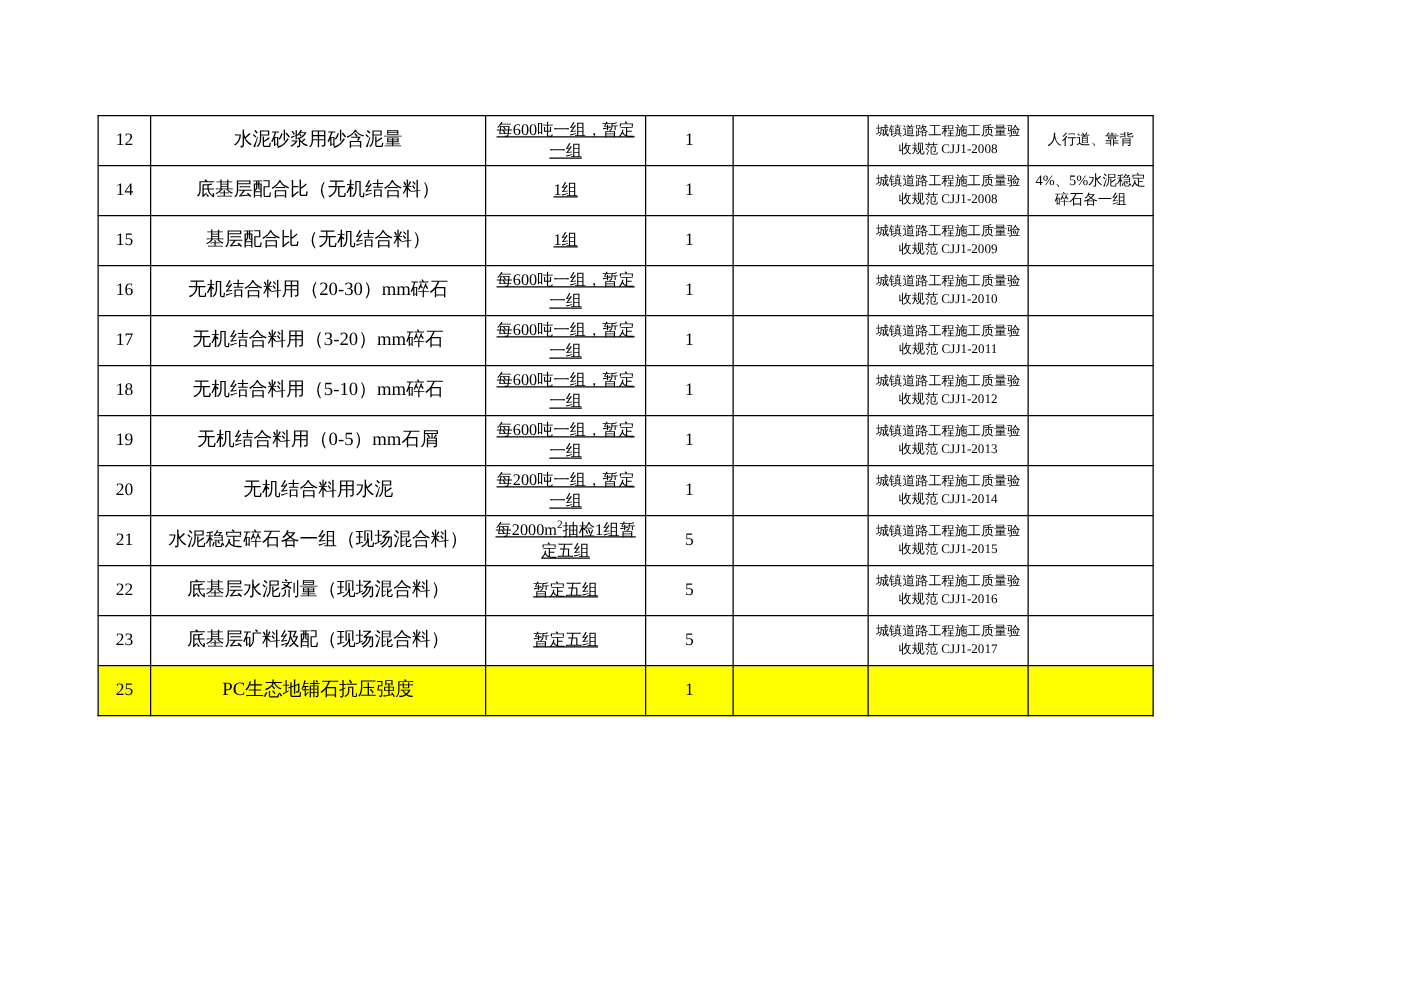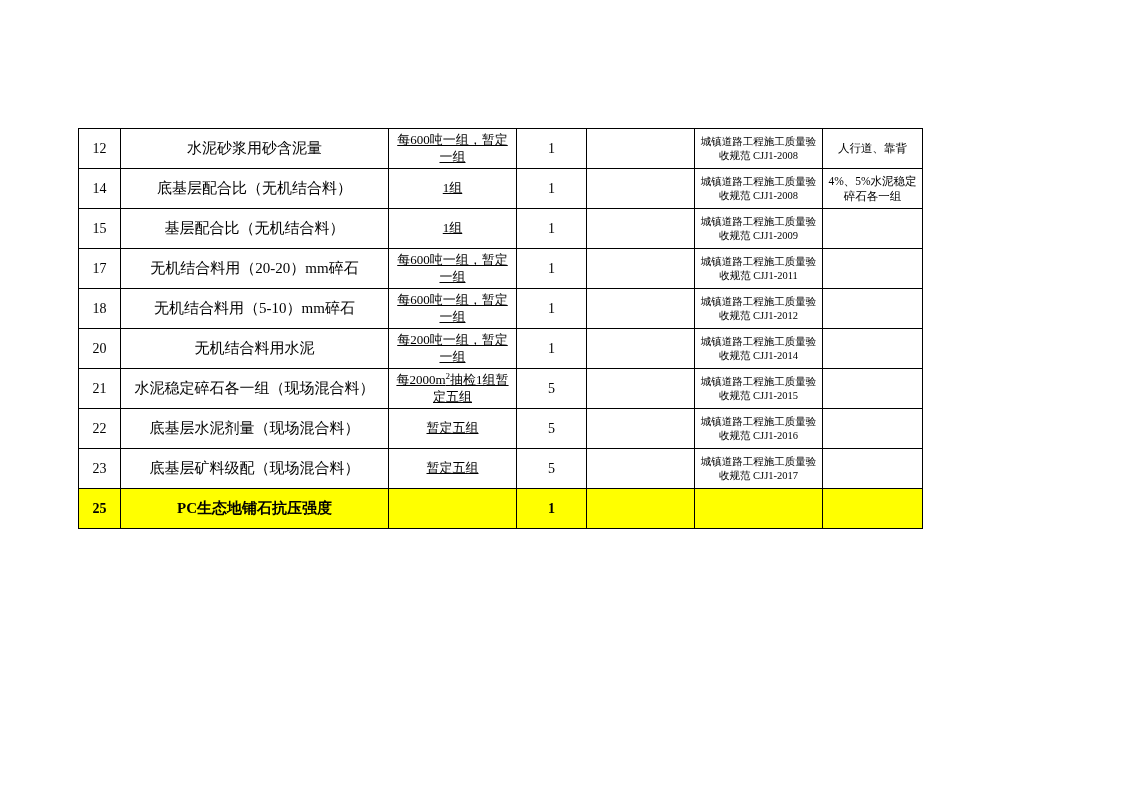--- a/index.html
+++ b/index.html
@@ -17,21 +17,20 @@
   .sheet {
     position: absolute;
     left: 78px;
     top: 92px;
     width: 884px;
   }
   table.insp {
     border-collapse: collapse;
     table-layout: fixed;
     width: 728px;
-    margin-top: 36px;
   }
   table.insp td {
     border: 1px solid #000000;
     padding: 2px 3px;
     vertical-align: middle;
     text-align: center;
     line-height: 1.25;
     color: #000000;
   }
   
@@ -50,21 +49,21 @@
   td.blank   { font-size: 12px; }
   td.std     { font-size: 10.5px; line-height: 1.35; }
   td.remark  { font-size: 11.5px; line-height: 1.35; }
 
   tr.row { height: 40px; }
 
   
   tr.hl td { background: #ffff00; }
   tr.hl td.no,
   tr.hl td.item,
-  tr.hl td.qty { font-weight: bold; text-align: center; }
+  tr.hl td.qty { font-weight: normal; text-align: center; }
 
   sup.sup {
     font-size: 0.7em;
     vertical-align: super;
     line-height: 0;
   }
 </style>
 </head>
 <body>
 
@@ -101,35 +100,53 @@
         <tr class="row">
           <td class="no">15</td>
           <td class="item">基层配合比（无机结合料）</td>
           <td class="freq">1组</td>
           <td class="qty">1</td>
           <td class="blank"></td>
           <td class="std">城镇道路工程施工质量验收规范 CJJ1-2009</td>
           <td class="remark"></td>
         </tr>
         <tr class="row">
+          <td class="no">16</td>
+          <td class="item">无机结合料用（20-30）mm碎石</td>
+          <td class="freq">每600吨一组，暂定一组</td>
+          <td class="qty">1</td>
+          <td class="blank"></td>
+          <td class="std">城镇道路工程施工质量验收规范 CJJ1-2010</td>
+          <td class="remark"></td>
+        </tr>
+        <tr class="row">
           <td class="no">17</td>
-          <td class="item">无机结合料用（20-20）mm碎石</td>
+          <td class="item">无机结合料用（3-20）mm碎石</td>
           <td class="freq">每600吨一组，暂定一组</td>
           <td class="qty">1</td>
           <td class="blank"></td>
           <td class="std">城镇道路工程施工质量验收规范 CJJ1-2011</td>
           <td class="remark"></td>
         </tr>
         <tr class="row">
           <td class="no">18</td>
           <td class="item">无机结合料用（5-10）mm碎石</td>
           <td class="freq">每600吨一组，暂定一组</td>
           <td class="qty">1</td>
           <td class="blank"></td>
           <td class="std">城镇道路工程施工质量验收规范 CJJ1-2012</td>
+          <td class="remark"></td>
+        </tr>
+        <tr class="row">
+          <td class="no">19</td>
+          <td class="item">无机结合料用（0-5）mm石屑</td>
+          <td class="freq">每600吨一组，暂定一组</td>
+          <td class="qty">1</td>
+          <td class="blank"></td>
+          <td class="std">城镇道路工程施工质量验收规范 CJJ1-2013</td>
           <td class="remark"></td>
         </tr>
         <tr class="row">
           <td class="no">20</td>
           <td class="item">无机结合料用水泥</td>
           <td class="freq">每200吨一组，暂定一组</td>
           <td class="qty">1</td>
           <td class="blank"></td>
           <td class="std">城镇道路工程施工质量验收规范 CJJ1-2014</td>
           <td class="remark"></td>

